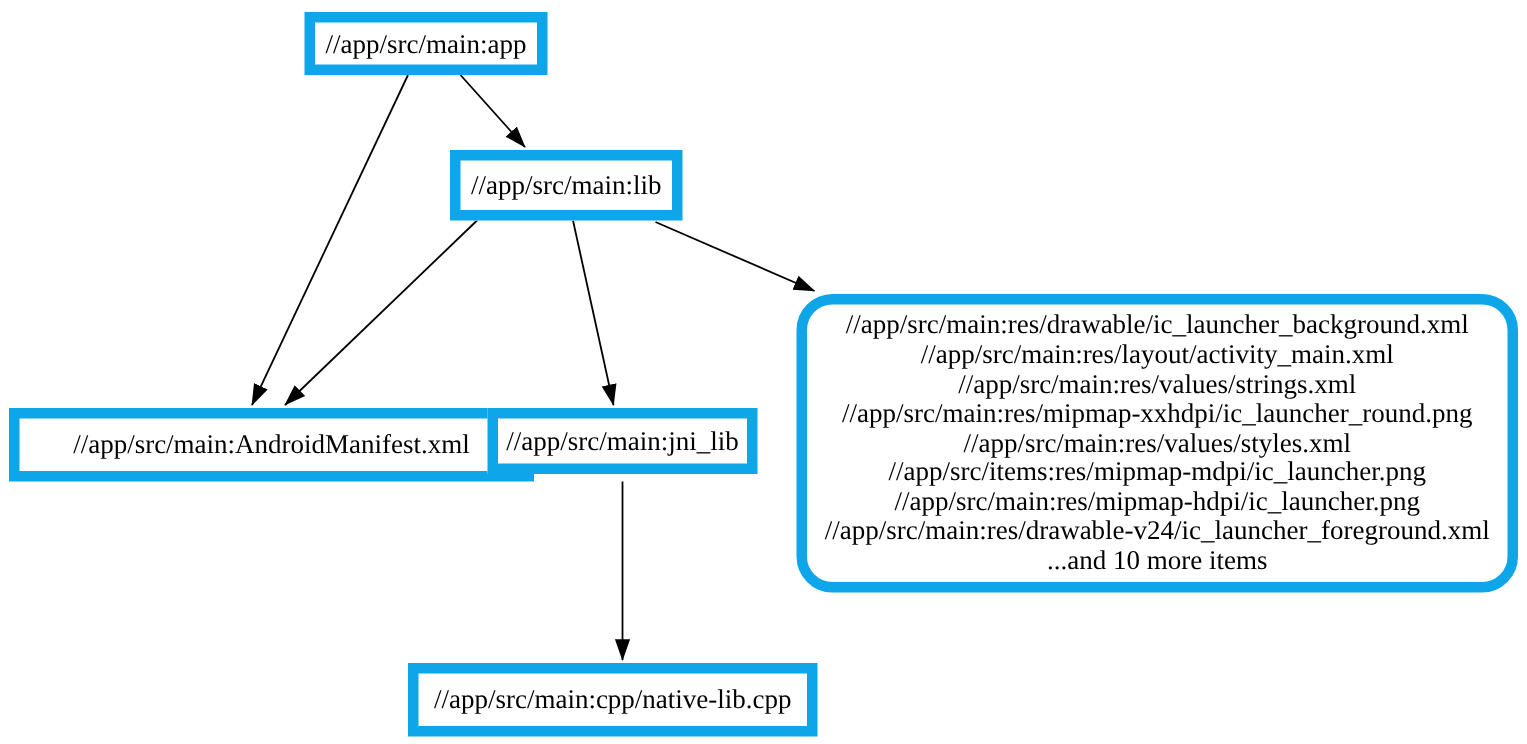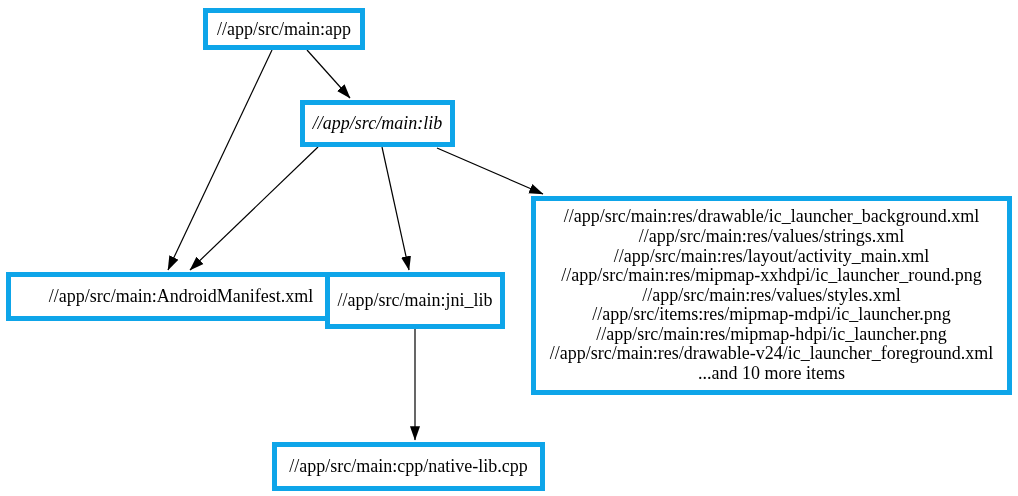--- a/index.html
+++ b/index.html
@@ -24,32 +24,33 @@
     width: 1018px;
     height: 496px;
   }
   .edges-layer line {
     stroke: #000000;
     stroke-width: 1.2;
   }
   .node {
     position: absolute;
     box-sizing: border-box;
-    border: 5px solid #0ea5e9;
+    border: 7px solid #0ea5e9;
     background: #ffffff;
     display: flex;
     align-items: center;
     justify-content: center;
     text-align: center;
     white-space: nowrap;
   }
   .node.multi {
     flex-direction: column;
     line-height: 19.6px;
     padding: 16px 6px;
+    border-radius: 24px;
   }
   .node-label {
     display: block;
   }
 </style>
 </head>
 <body>
 
 <div class="canvas">
 
@@ -64,36 +65,36 @@
     <line x1="318" y1="147" x2="190" y2="270" marker-end="url(#arrowhead)"></line>
     <line x1="382" y1="147" x2="409" y2="270" marker-end="url(#arrowhead)"></line>
     <line x1="437" y1="148" x2="543" y2="194" marker-end="url(#arrowhead)"></line>
     <line x1="415" y1="321" x2="415" y2="440" marker-end="url(#arrowhead)"></line>
   </svg>
 
   <div class="node" style="left:203px; top:8px; width:162px; height:42px;">
     <span class="node-label">//app/src/main:app</span>
   </div>
 
-  <div class="node" style="left:300px; top:100px; width:155px; height:47px;font-style:italic;">
+  <div class="node" style="left:300px; top:100px; width:155px; height:47px;">
     <span class="node-label">//app/src/main:lib</span>
   </div>
 
   <div class="node" style="left:6px; top:272px; width:350px; height:49px;">
     <span class="node-label">//app/src/main:AndroidManifest.xml</span>
   </div>
 
-  <div class="node" style="left:325px; top:272px; width:180px; height:57px;">
+  <div class="node" style="left:325px; top:272px; width:180px; height:44px;">
     <span class="node-label">//app/src/main:jni_lib</span>
   </div>
 
   <div class="node multi" style="left:531px; top:196px; width:481px; height:199px;">
     <span class="node-label">//app/src/main:res/drawable/ic_launcher_background.xml</span>
+    <span class="node-label">//app/src/main:res/layout/activity_main.xml</span>
     <span class="node-label">//app/src/main:res/values/strings.xml</span>
-    <span class="node-label">//app/src/main:res/layout/activity_main.xml</span>
     <span class="node-label">//app/src/main:res/mipmap-xxhdpi/ic_launcher_round.png</span>
     <span class="node-label">//app/src/main:res/values/styles.xml</span>
     <span class="node-label">//app/src/items:res/mipmap-mdpi/ic_launcher.png</span>
     <span class="node-label">//app/src/main:res/mipmap-hdpi/ic_launcher.png</span>
     <span class="node-label">//app/src/main:res/drawable-v24/ic_launcher_foreground.xml</span>
     <span class="node-label">...and 10 more items</span>
   </div>
 
   <div class="node" style="left:272px; top:442px; width:273px; height:49px;">
     <span class="node-label">//app/src/main:cpp/native-lib.cpp</span>

